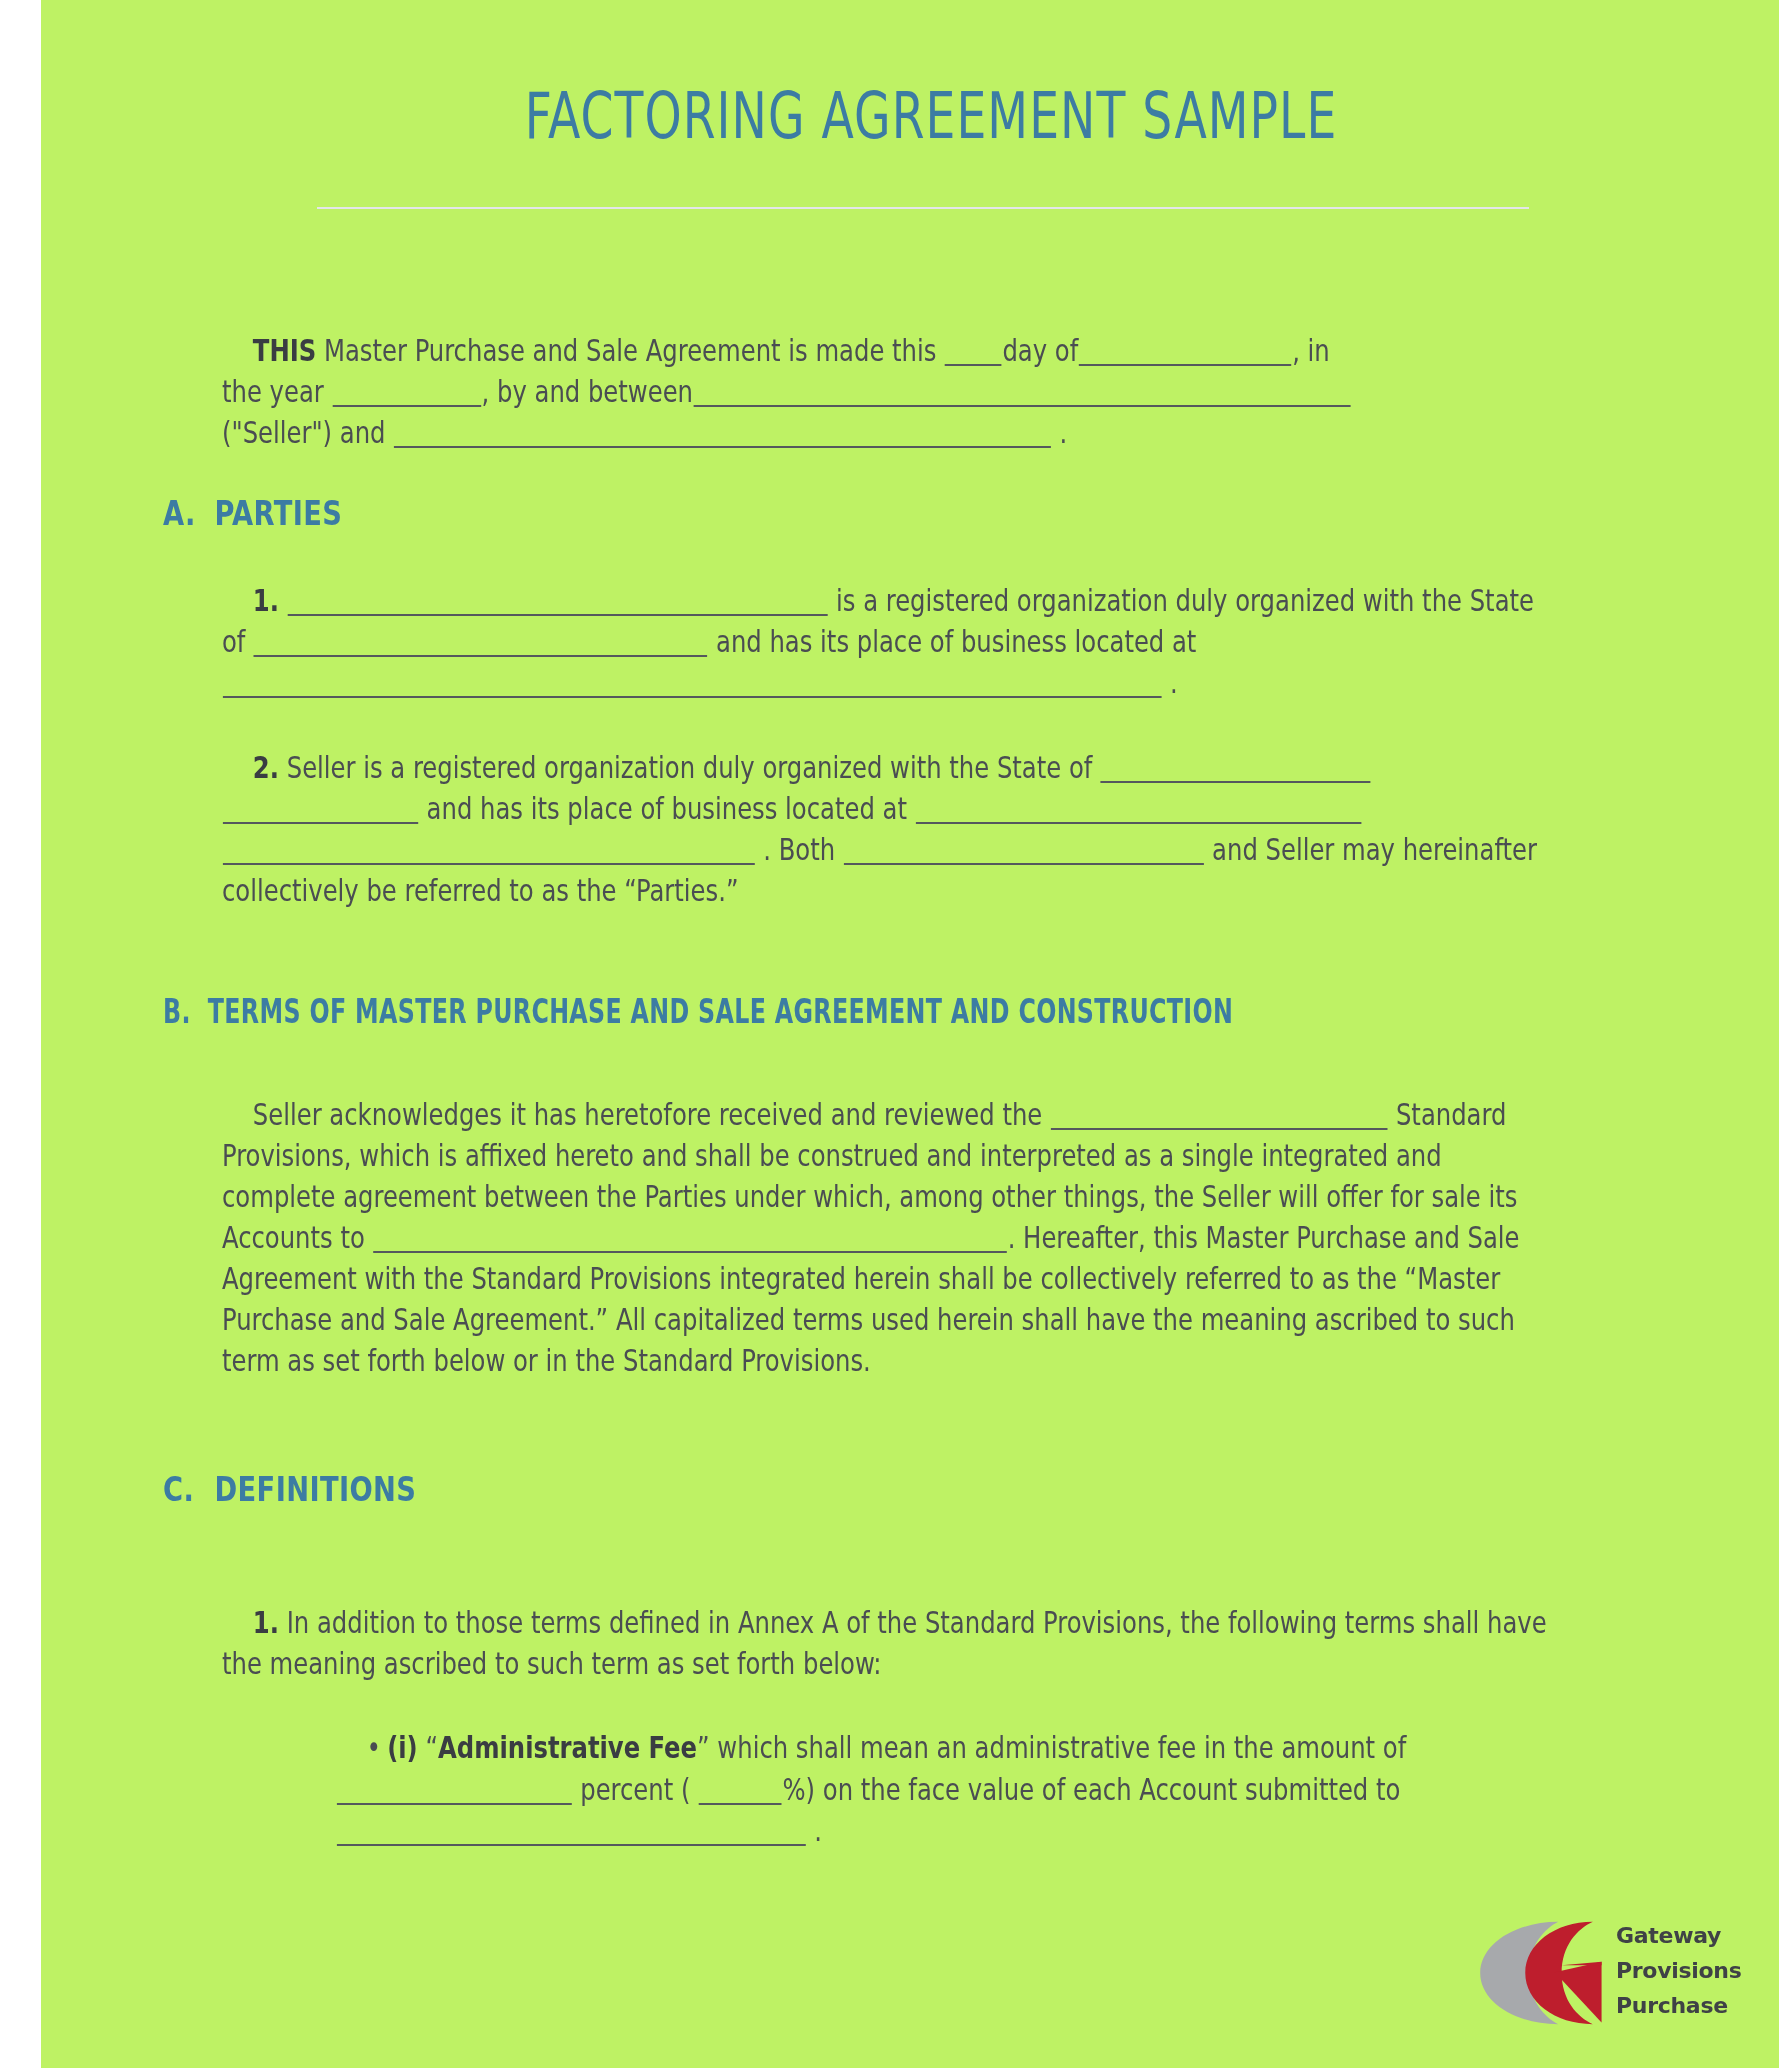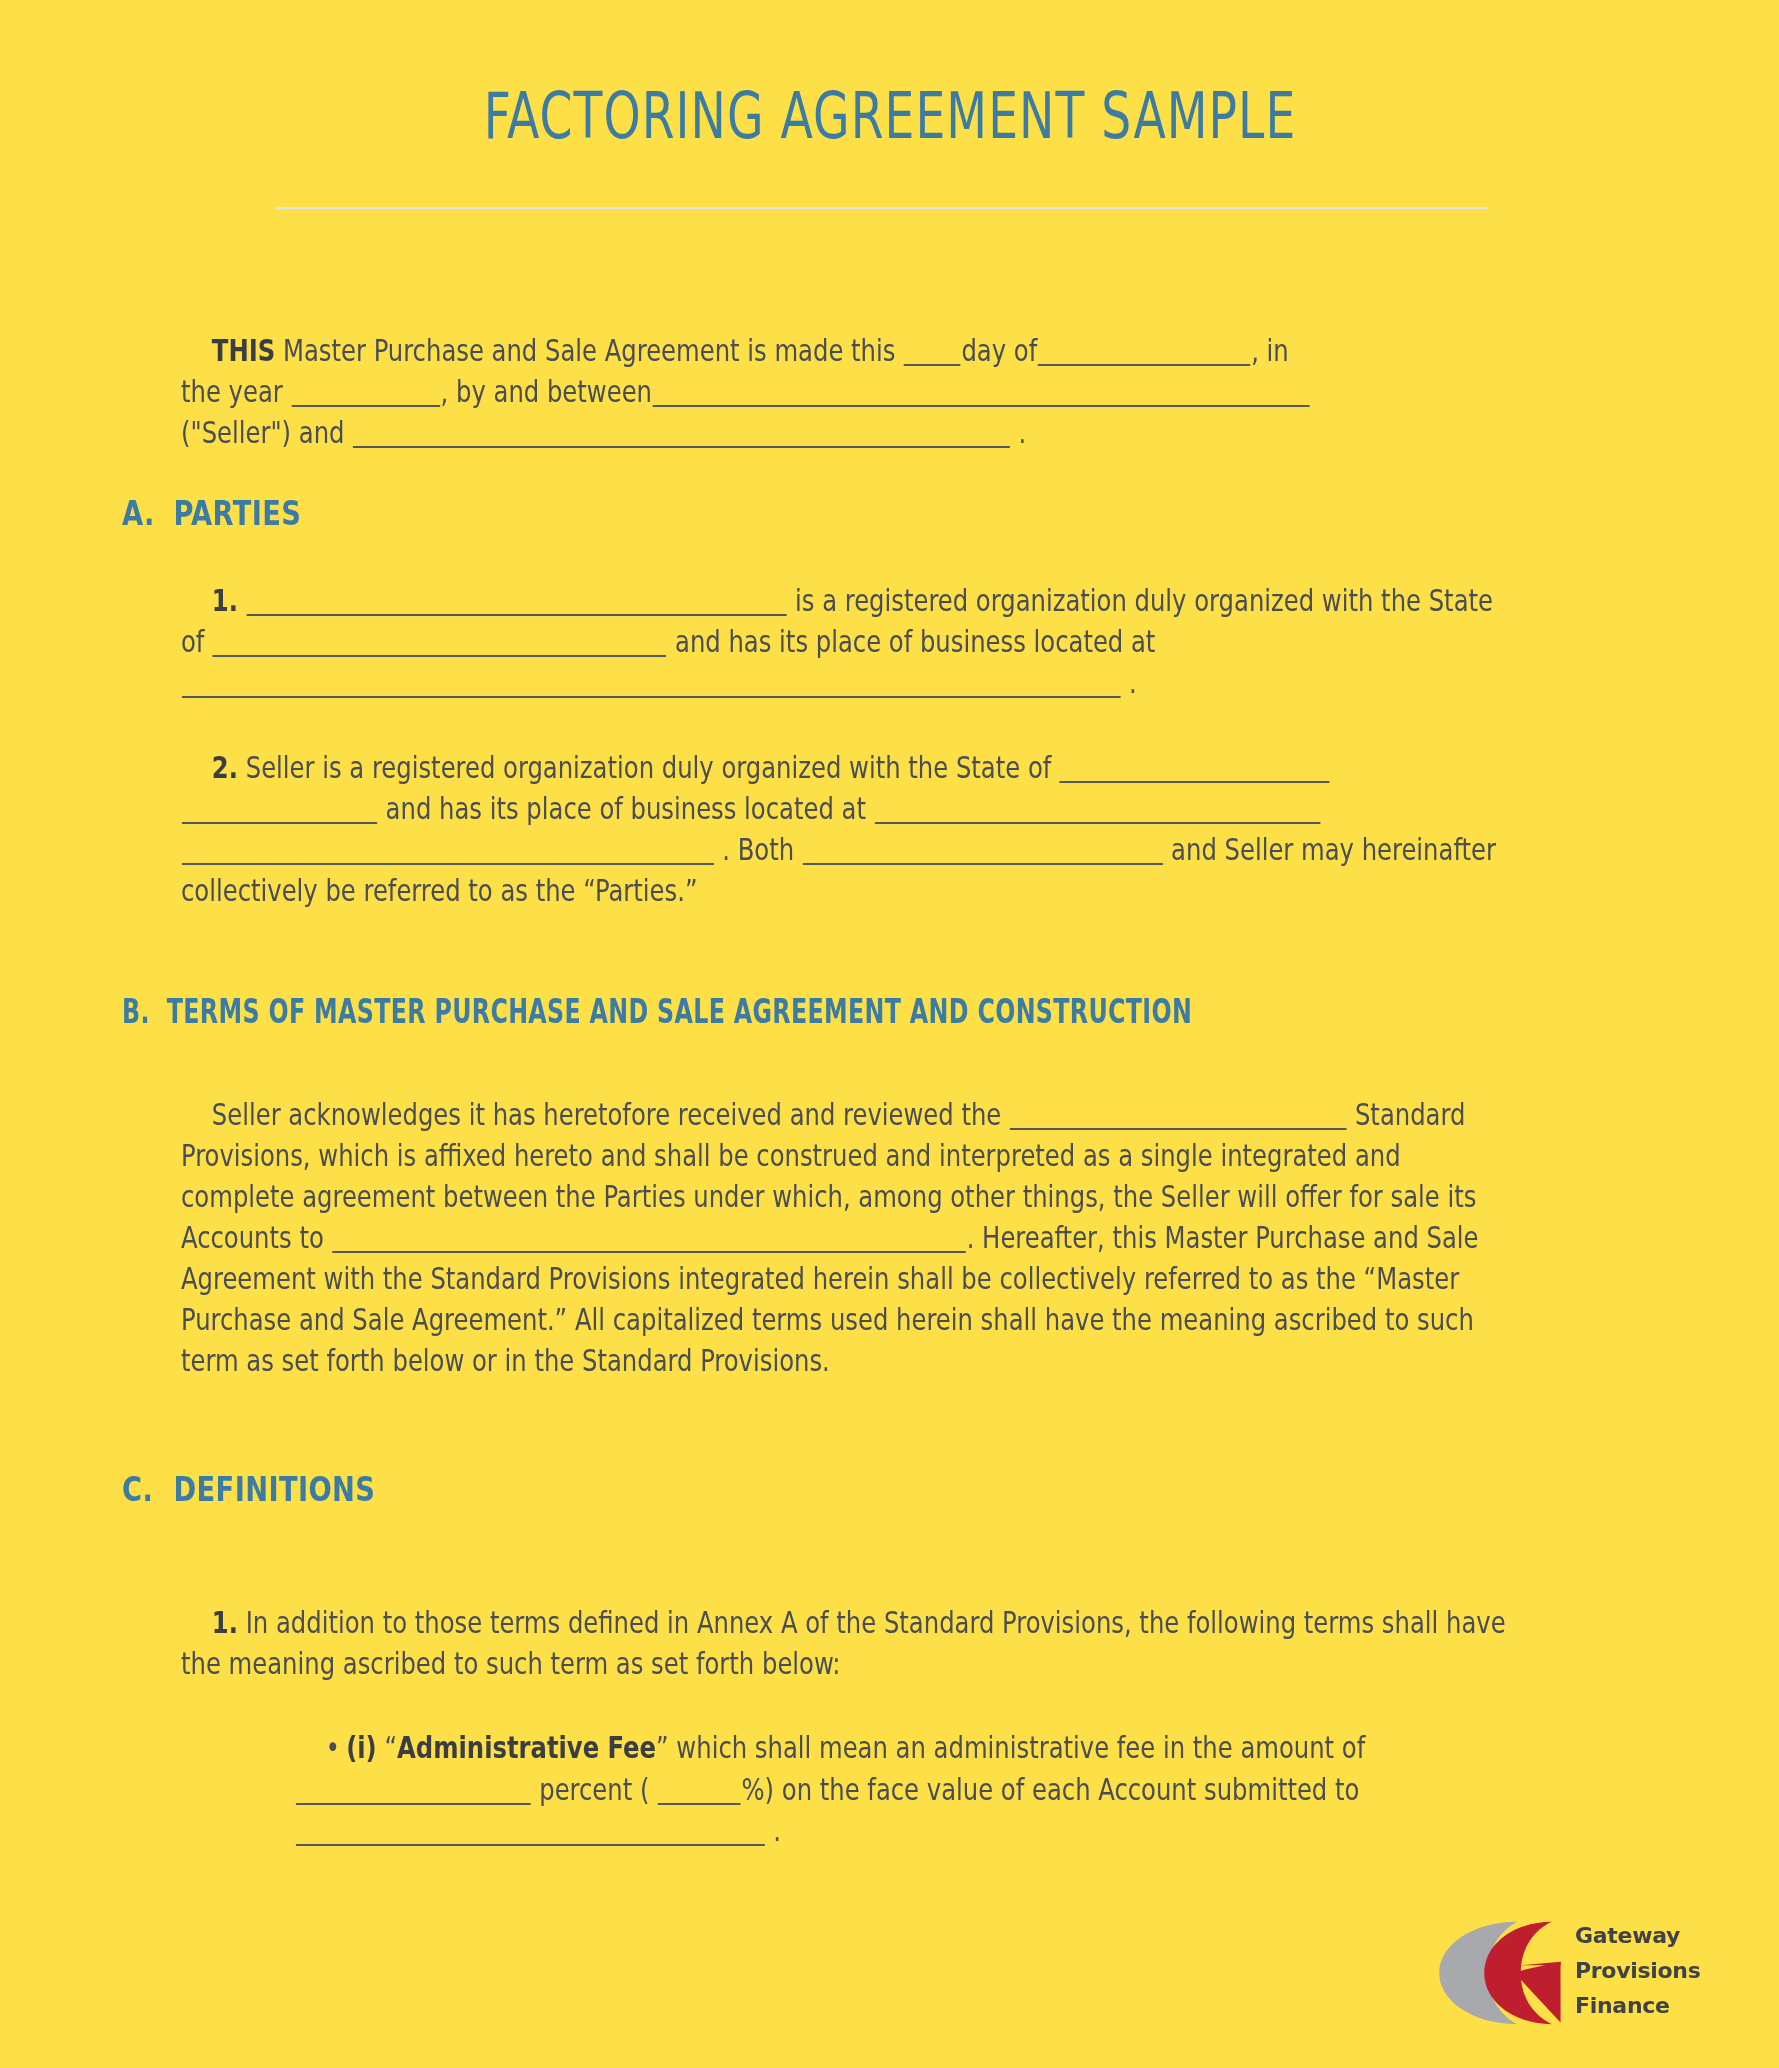--- a/index.html
+++ b/index.html
@@ -12,21 +12,22 @@
     height: 2068px;
     position: relative;
     font-family: "Liberation Sans", sans-serif;
     color: #4a4d52;
     overflow: hidden;
   }
 
   .page {
     position: absolute;
     inset: 0;
-    background: #fde047;
+    background: #bef264;
+    margin-left: 41px;
   }
 
   
   .doc-title {
     position: absolute;
     top: 83px;
     left: 0;
     width: 1780px;
     text-align: center;
     font-family: "DejaVu Sans Condensed", "Liberation Sans Narrow", "Liberation Sans", sans-serif;
@@ -177,18 +178,18 @@
         <path d="M136 2 C92 2 58 28 58 61 C58 94 92 120 136 120 C118 112 100 92 100 61 C100 30 118 10 136 2 Z" fill="#be1e2d"></path>
 
         <path d="M146 48 L146 118 L92 60 Z" fill="#be1e2d"></path>
 
         <path d="M146 48 L146 52 L100 52 Z" fill="#be1e2d"></path>
       </svg>
     </div>
     <div class="logo-text">
       <div>Gateway</div>
       <div>Provisions</div>
-      <div>Finance</div>
+      <div>Purchase</div>
     </div>
   </div>
 
 </div>
 
 
 </body></html>

